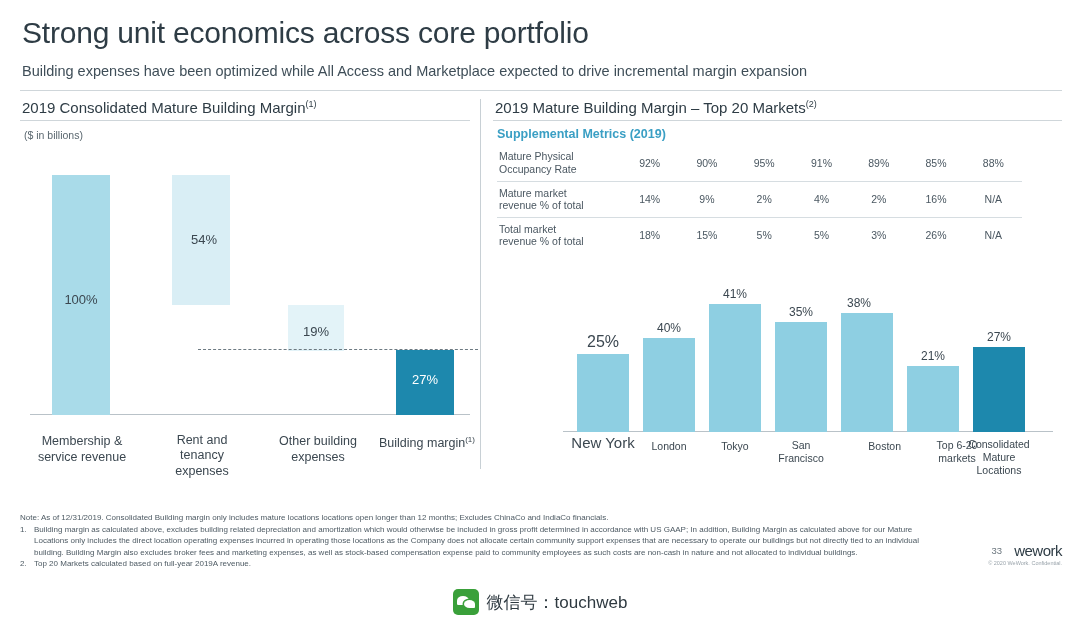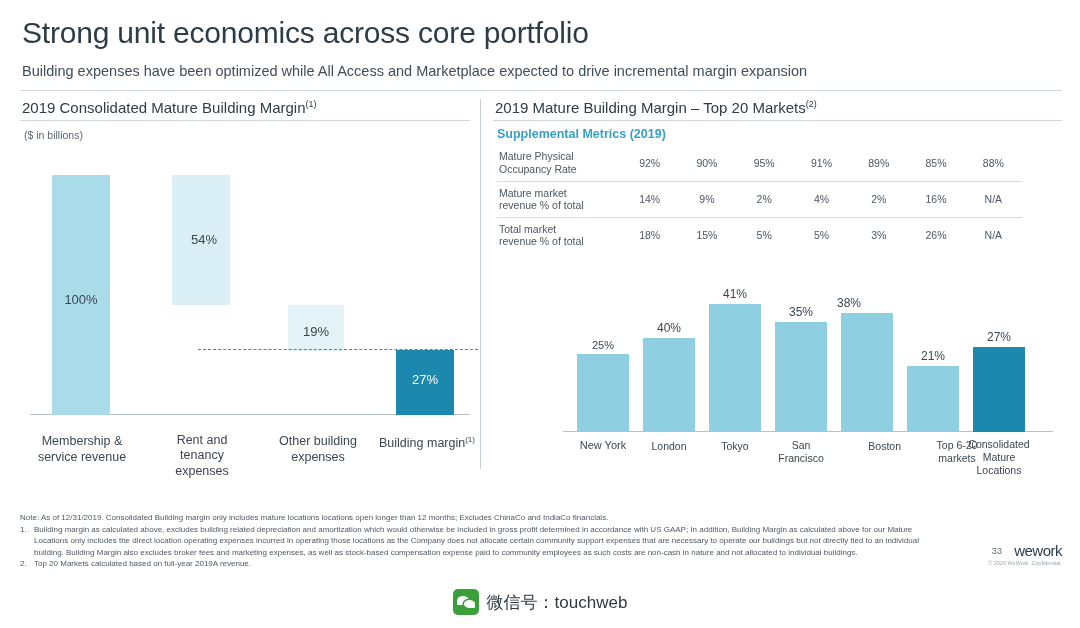--- a/index.html
+++ b/index.html
@@ -327,37 +327,37 @@
               <td>N/A</td>
             </tr>
           </tbody>
         </table>
       </div>
 
       <div class="chart-right">
         <div class="axis-line" style="left:70px; bottom:55px; width:490px; height:1px;"></div>
 
         <div class="bar" style="left:84px; width:52px; height:78px; bottom:55px; background:#8ecfe2;"></div>
-        <div class="bar-label" style="left:84px; width:52px; bottom:136px; font-size:11px;">25%</div>
-        <div class="cat-label" style="left:76px; width:68px; bottom:34px; font-size:11px;">New York</div>
+        <div class="bar-label" style="left:84px; width:52px; bottom:136px; font-size:16px;">25%</div>
+        <div class="cat-label" style="left:76px; width:68px; bottom:34px; font-size:15px;">New York</div>
 
         <div class="bar" style="left:150px; width:52px; height:94px; bottom:55px; background:#8ecfe2;"></div>
         <div class="bar-label" style="left:150px; width:52px; bottom:152px; font-size:12px;">40%</div>
         <div class="cat-label" style="left:142px; width:68px; bottom:34px; font-size:10.5px;">London</div>
 
         <div class="bar" style="left:216px; width:52px; height:128px; bottom:55px; background:#8ecfe2;"></div>
         <div class="bar-label" style="left:216px; width:52px; bottom:186px; font-size:12px;">41%</div>
         <div class="cat-label" style="left:208px; width:68px; bottom:34px; font-size:10.5px;">Tokyo</div>
 
         <div class="bar" style="left:282px; width:52px; height:110px; bottom:55px; background:#8ecfe2;"></div>
         <div class="bar-label" style="left:282px; width:52px; bottom:168px; font-size:12px;">35%</div>
         <div class="cat-label" style="left:274px; width:68px; bottom:22px; font-size:10.5px;">San<br>Francisco</div>
 
         <div class="bar" style="left:348px; width:52px; height:119px; bottom:55px; background:#8ecfe2;"></div>
-        <div class="bar-label" style="left:330px; width:52px; bottom:177px; font-size:12px;">38%</div>
+        <div class="bar-label" style="left:340px; width:52px; bottom:177px; font-size:12px;">38%</div>
         <div class="cat-label" style="left:340px; width:68px; bottom:34px; font-size:10.5px;text-align:right;">Boston</div>
 
         <div class="bar" style="left:414px; width:52px; height:66px; bottom:55px; background:#8ecfe2;"></div>
         <div class="bar-label" style="left:414px; width:52px; bottom:124px; font-size:12px;">21%</div>
         <div class="cat-label" style="left:430px; width:68px; bottom:22px; font-size:10.5px;">Top 6-20<br>markets</div>
 
         <div class="bar" style="left:480px; width:52px; height:85px; bottom:55px; background:#1d88ad;"></div>
         <div class="bar-label" style="left:480px; width:52px; bottom:143px; font-size:12px;">27%</div>
         <div class="cat-label" style="left:470px; width:72px; bottom:10px; font-size:10.5px;">Consolidated<br>Mature<br>Locations</div>
       </div>

